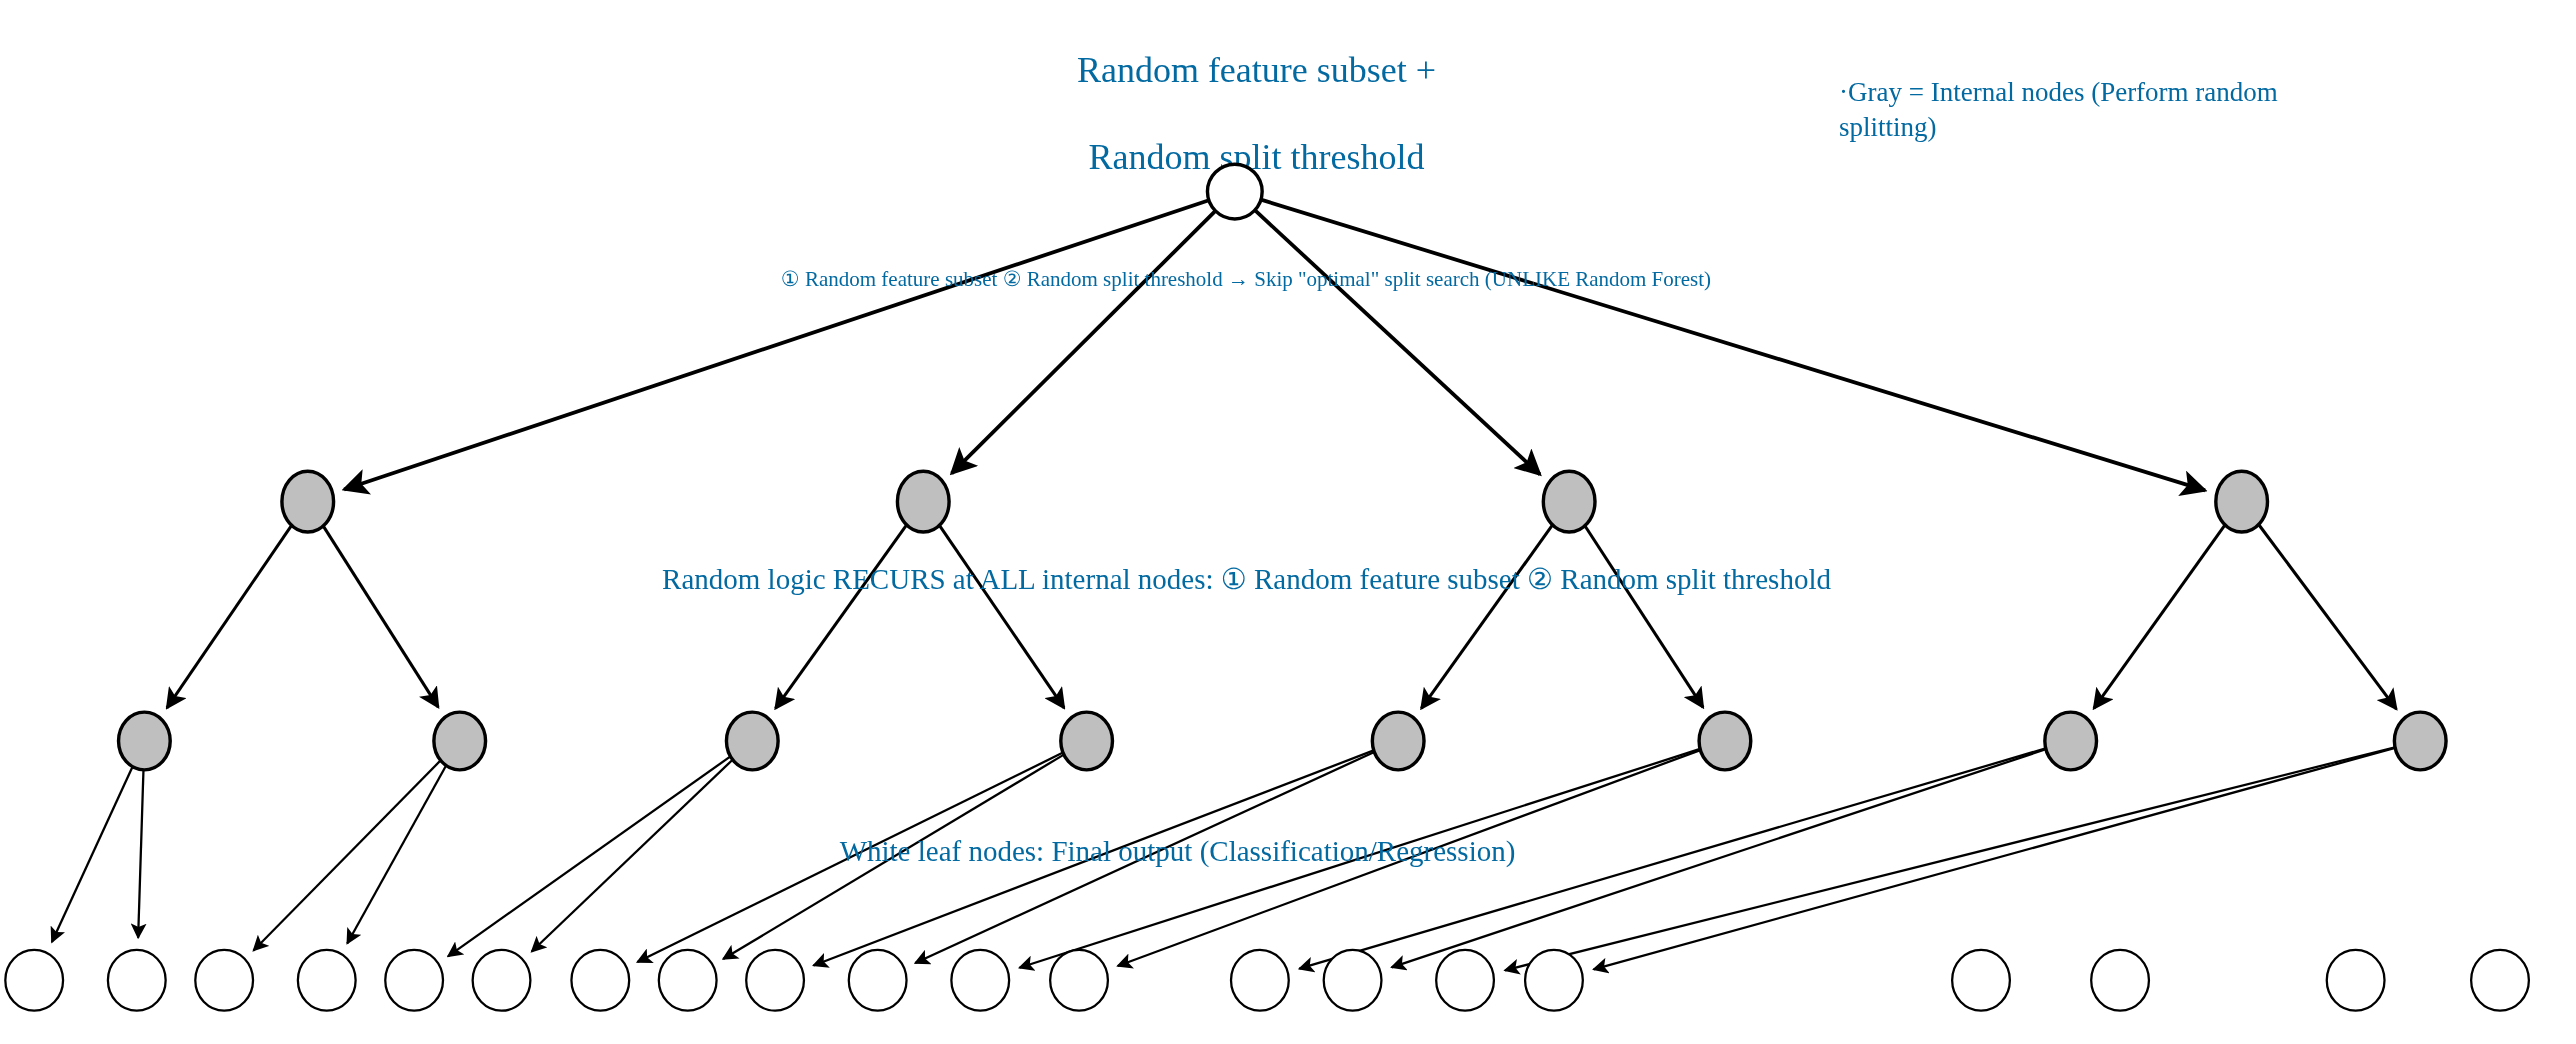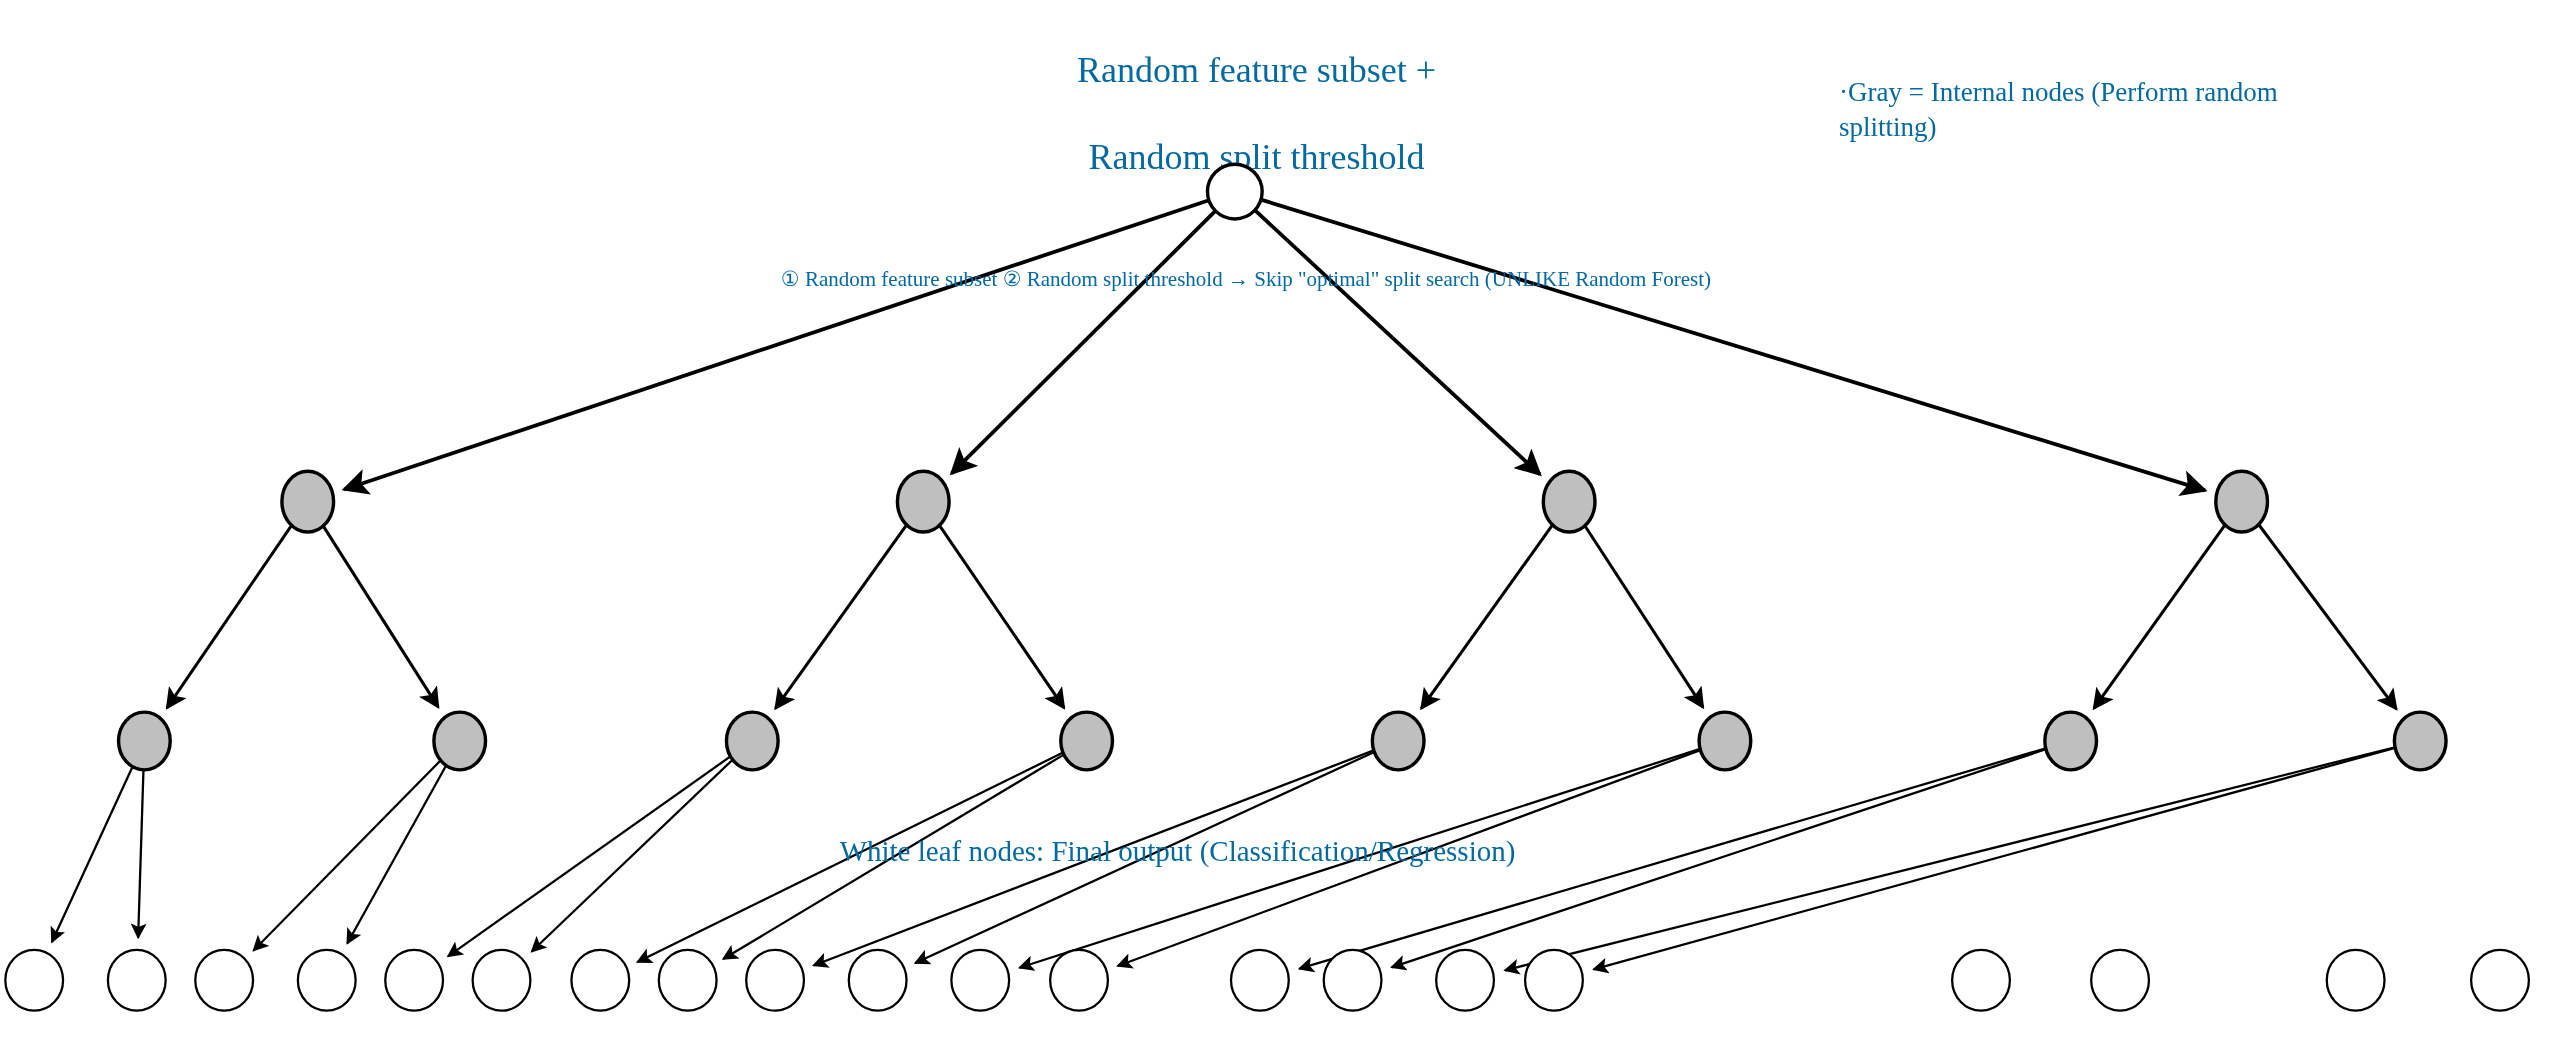--- a/index.html
+++ b/index.html
@@ -150,16 +150,17 @@
         <ellipse cx="1928" cy="1290" rx="38" ry="40" fill="#ffffff" stroke="#000000" stroke-width="3"></ellipse>
         <ellipse cx="2045" cy="1290" rx="38" ry="40" fill="#ffffff" stroke="#000000" stroke-width="3"></ellipse>
         <ellipse cx="2607" cy="1290" rx="38" ry="40" fill="#ffffff" stroke="#000000" stroke-width="3"></ellipse>
         <ellipse cx="2790" cy="1290" rx="38" ry="40" fill="#ffffff" stroke="#000000" stroke-width="3"></ellipse>
         <ellipse cx="3100" cy="1290" rx="38" ry="40" fill="#ffffff" stroke="#000000" stroke-width="3"></ellipse>
         <ellipse cx="3290" cy="1290" rx="38" ry="40" fill="#ffffff" stroke="#000000" stroke-width="3"></ellipse>
       </g>
   </svg>
 
   <div class="txt" id="ann1">① Random feature subset ② Random split threshold → Skip "optimal" split search (UNLIKE Random Forest)</div>
+  <div class="txt" id="ann2">Random logic RECURS at ALL internal nodes: ① Random feature subset ② Random split threshold</div>
   <div class="txt" id="ann3">White leaf nodes: Final output (Classification/Regression)</div>
 
 </div>
 
 
 </body></html>

